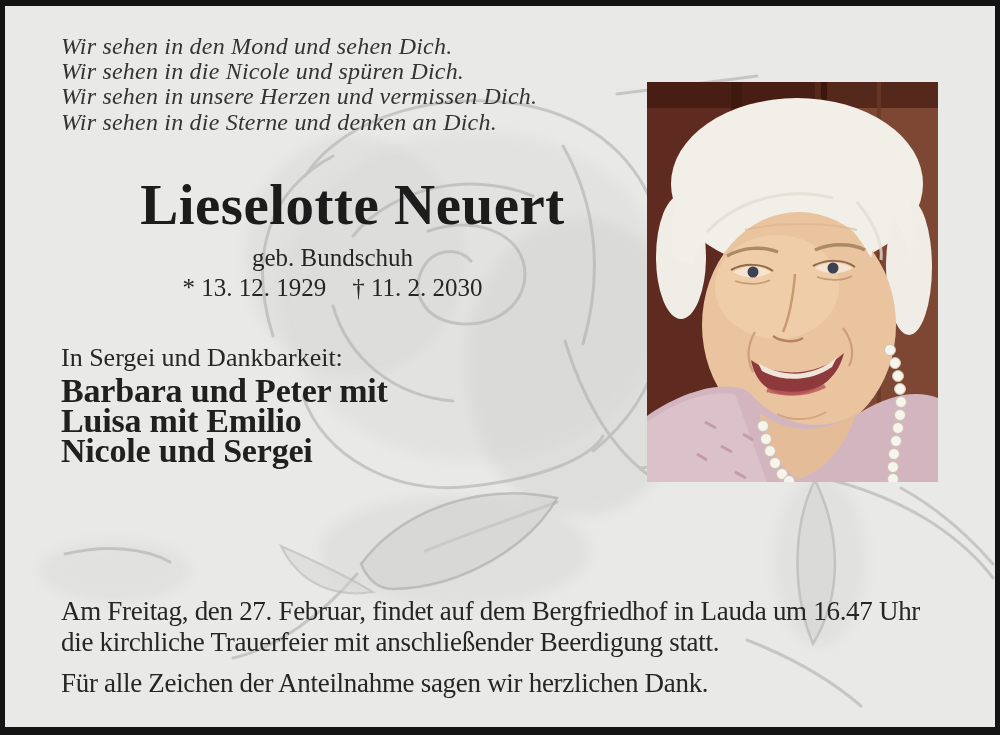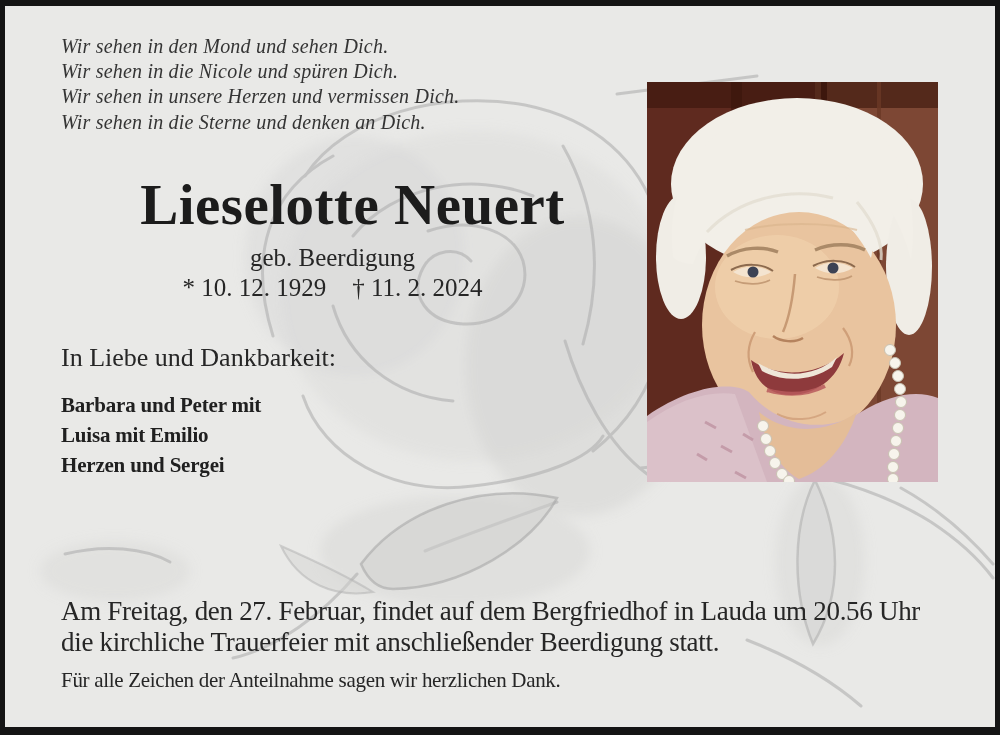--- a/index.html
+++ b/index.html
@@ -8,35 +8,35 @@
     background:#141414; overflow:hidden;
     font-family:"Liberation Serif", serif;
   }
   .paper {
     position:absolute; left:5px; top:6px; right:5px; bottom:8px;
     background:#e9e9e7; overflow:hidden;
   }
   .rose { position:absolute; left:0; top:0; z-index:1; pointer-events:none; }
   .textlayer { position:absolute; inset:0; z-index:2; color:#262626; }
 
-  .poem { position:absolute; left:56px; top:28px; font-style:italic; font-size:20px; line-height:25.2px; color:#343434; letter-spacing:0.2px; }
+  .poem { position:absolute; left:56px; top:28px; font-style:italic; font-size:24px; line-height:25.2px; color:#343434; letter-spacing:0.2px; }
 
   .headerblock { position:absolute; left:0; top:168px; width:655px; text-align:center; }
   .name { font-weight:bold; font-size:57px; line-height:62px; letter-spacing:0.5px; color:#1c1c1c;margin-left:40px; }
   .maiden { font-size:25px; line-height:26px; margin-top:9px; }
   .dates { font-size:25px; line-height:27px; margin-top:3px; }
   .dates .death { margin-left:26px; }
 
   .mourners { position:absolute; left:56px; top:337px; }
   .mourners-intro { font-size:26px; line-height:30px; }
-  .mourner-list { margin-top:17px; font-weight:bold; font-size:21px; line-height:30px; color:#202020; letter-spacing:-0.2px; }
+  .mourner-list { margin-top:3px; font-weight:bold; font-size:34px; line-height:30px; color:#202020; letter-spacing:-0.2px; }
 
   .funeral { position:absolute; left:56px; top:590px; font-size:27px; line-height:31px; letter-spacing:-0.3px; }
   .funeral b { font-weight:normal; }
-  .thanks { position:absolute; left:56px; top:662px; font-size:21px; letter-spacing:-0.3px; }
+  .thanks { position:absolute; left:56px; top:662px; font-size:27px; letter-spacing:-0.3px; }
 
   .photo {
     position:absolute; left:642px; top:76px; width:291px; height:400px;
     z-index:3; overflow:hidden;
   }
   .photo svg { display:block; }
 </style>
 </head>
 <body>
 
@@ -88,37 +88,37 @@
     <div class="textlayer">
       <div class="poem">
         <div>Wir sehen in den Mond und sehen Dich.</div>
         <div>Wir sehen in die Nicole und spüren Dich.</div>
         <div>Wir sehen in unsere Herzen und vermissen Dich.</div>
         <div>Wir sehen in die Sterne und denken an Dich.</div>
       </div>
 
       <div class="headerblock">
         <div class="name">Lieselotte Neuert</div>
-        <div class="maiden">geb. Beerdigung</div>
+        <div class="maiden">geb. Bundschuh</div>
         <div class="dates">
-          <span class="birth">* 10. 12. 1929</span><span class="death">† 11. 2. 2024</span>
+          <span class="birth">* 13. 12. 1929</span><span class="death">† 11. 2. 2030</span>
         </div>
       </div>
 
       <div class="mourners">
-        <div class="mourners-intro">In Liebe und Dankbarkeit:</div>
+        <div class="mourners-intro">In Sergei und Dankbarkeit:</div>
         <div class="mourner-list">
           <div>Barbara und Peter mit</div>
           <div>Luisa mit Emilio</div>
-          <div>Herzen und Sergei</div>
+          <div>Nicole und Sergei</div>
         </div>
       </div>
 
       <div class="funeral">
-        <div><span>Am Freitag, den 27. Februar, findet auf dem Bergfriedhof in </span><b>Lauda</b><span> um 20.56 Uhr</span></div>
+        <div><span>Am Freitag, den 27. Februar, findet auf dem Bergfriedhof in </span><b>Lauda</b><span> um 16.47 Uhr</span></div>
         <div>die kirchliche Trauerfeier mit anschließender Beerdigung statt.</div>
       </div>
 
       <div class="thanks">Für alle Zeichen der Anteilnahme sagen wir herzlichen Dank.</div>
     </div>
 
     <div class="photo">
       <svg width="291" height="400" viewBox="0 0 291 400">
 
         <rect x="0" y="0" width="291" height="400" fill="#5f2a1f"></rect>

